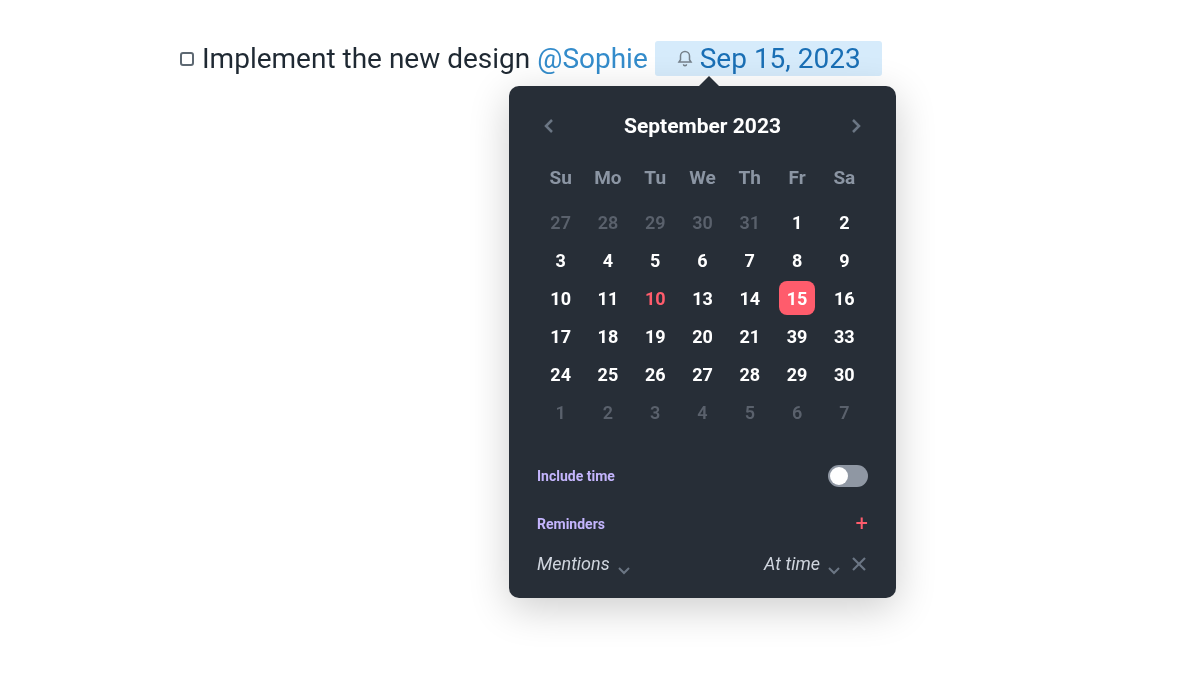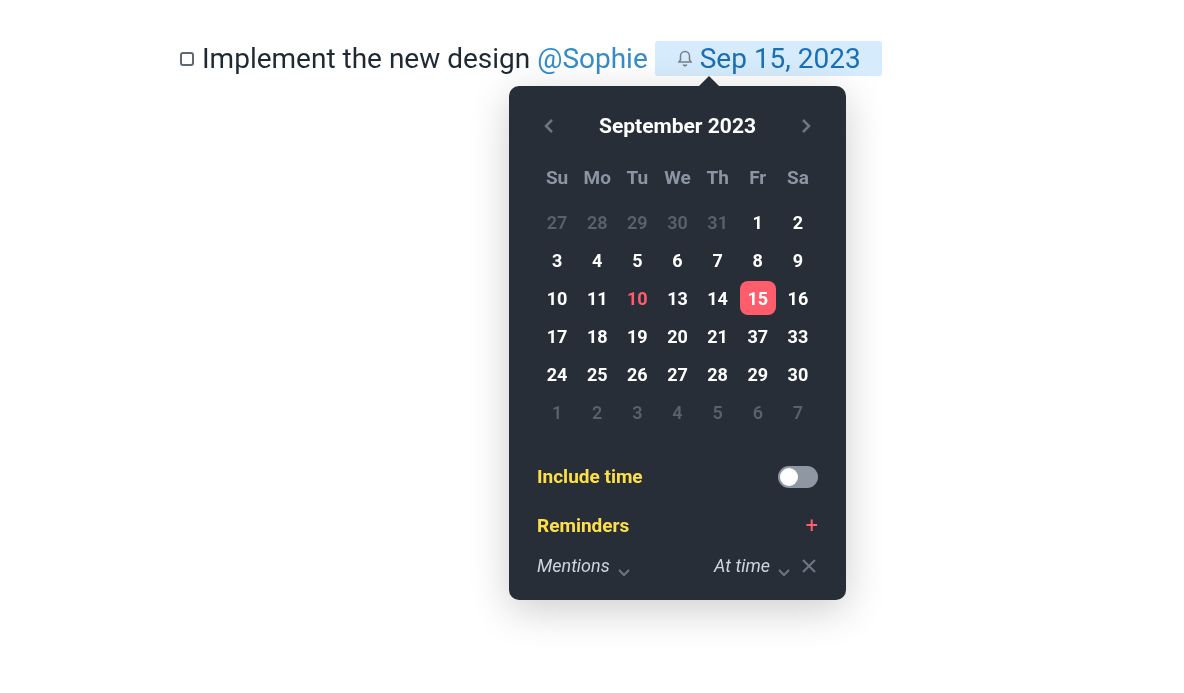--- a/index.html
+++ b/index.html
@@ -5,38 +5,38 @@
     * { box-sizing: border-box; }
     html, body { margin: 0; padding: 0; width: 1184px; height: 693px; background: #fff; font-family: -apple-system, BlinkMacSystemFont, "Segoe UI", Roboto, "Helvetica Neue", Arial, sans-serif; }
     
     .task-line { position: absolute; left: 180px; top: 41px; display: flex; align-items: center; gap: 8px; font-size: 28px; color: #1f2933; }
     .checkbox { width: 14px; height: 14px; border: 2px solid #5d6872; border-radius: 3px; flex-shrink: 0; }
     .task-text { color: #1f2933; }
     .mention { color: #348ccb; }
     .date-chip { background: #d6ebfb; color: #1a6fb5; padding: 1px 21px; border-radius: 3px; display: inline-flex; align-items: center; gap: 6px; }
     .bell-icon-svg { width: 18px; height: 18px; fill: none; stroke: #75808a; stroke-width: 2; }
     
-    .popover { position: absolute; left: 509px; top: 86px; width: 337px; background: #272e37; border-radius: 10px; padding: 28px 28px 24px; color: #fff; box-shadow: 0 10px 40px rgba(0,0,0,.2); }
+    .popover { position: absolute; left: 509px; top: 86px; width: 387px; background: #272e37; border-radius: 10px; padding: 28px 28px 24px; color: #fff; box-shadow: 0 10px 40px rgba(0,0,0,.2); }
     .popover::before { content:""; position:absolute; left:190px; top:-10px; border-left:10px solid transparent; border-right:10px solid transparent; border-bottom:10px solid #272e37; }
     
     .cal-header { display:flex; align-items:center; justify-content:space-between; margin-bottom:28px; }
     .nav-arrow { width:24px; height:24px; display:flex; align-items:center; justify-content:center; color:#6b7684; cursor:pointer; }
     .nav-arrow svg { width:10px; height:16px; stroke:#6b7684; stroke-width:2.5; fill:none; }
     .cal-title { font-size:21px; font-weight:700; color:#fff; }
     
     .cal-grid { display:grid; grid-template-columns: repeat(7, 1fr); gap:0; text-align:center; }
     .dow { font-size:19px; font-weight:700; color:#8b95a3; padding-bottom:14px; }
     .day { font-size:18px; font-weight:700; color:#fff; height:38px; display:flex; align-items:center; justify-content:center; cursor:pointer; }
     .day.outside { color:#5a616c; font-weight:600; }
     .day.today { color:#ff5c6c; }
     .day.selected { color:#fff; }
     .day.selected span { background:#ff5c6c; border-radius:8px; width:36px; height:34px; display:flex; align-items:center; justify-content:center; }
     
     .section-row { display:flex; align-items:center; justify-content:space-between; margin-top:34px; }
-    .section-label { font-size:19px; font-weight:700; color:#fde047; }
+    .section-label { font-size:14px; font-weight:700; color:#c4b5fd; }
     
     .toggle { position:relative; width:40px; height:22px; background:#8f97a3; border-radius:20px; cursor:pointer; }
     .toggle-knob { position:absolute; left:2px; top:2px; width:18px; height:18px; background:#fff; border-radius:50%; }
     
     .add-plus { font-size:22px; font-weight:400; color:#ff5c6c; cursor:pointer; line-height:1; }
     
     .reminder-row { display:flex; align-items:center; justify-content:space-between; margin-top:18px;font-style:italic; }
     .reminder-select { display:flex; align-items:center; gap:8px; font-size:18px; color:#cfd5de; cursor:pointer; }
     .chev-down { width:12px; height:12px; }
     .chev-down svg { width:12px; height:8px; stroke:#6b7684; stroke-width:2; fill:none; }
@@ -103,21 +103,21 @@
       <div class="day">14</div>
       <div class="day selected">
         <span>15</span>
       </div>
       <div class="day">16</div>
       <div class="day">17</div>
       <div class="day">18</div>
       <div class="day">19</div>
       <div class="day">20</div>
       <div class="day">21</div>
-      <div class="day">37</div>
+      <div class="day">39</div>
       <div class="day">33</div>
       <div class="day">24</div>
       <div class="day">25</div>
       <div class="day">26</div>
       <div class="day">27</div>
       <div class="day">28</div>
       <div class="day">29</div>
       <div class="day">30</div>
       <div class="day outside">1</div>
       <div class="day outside">2</div>

